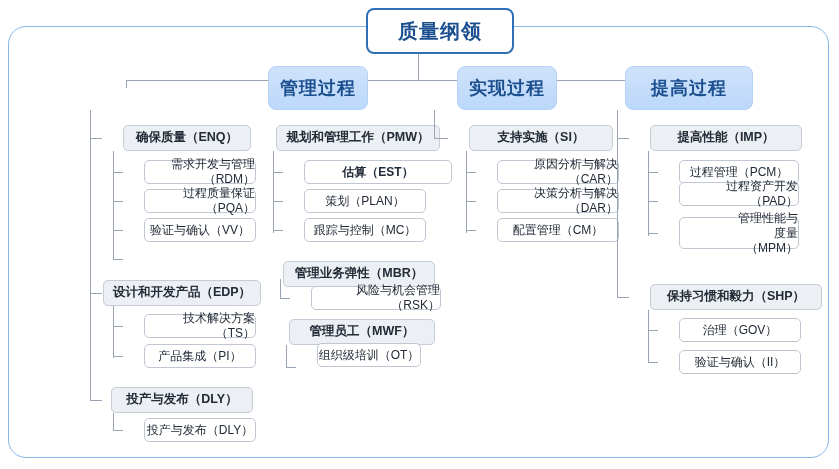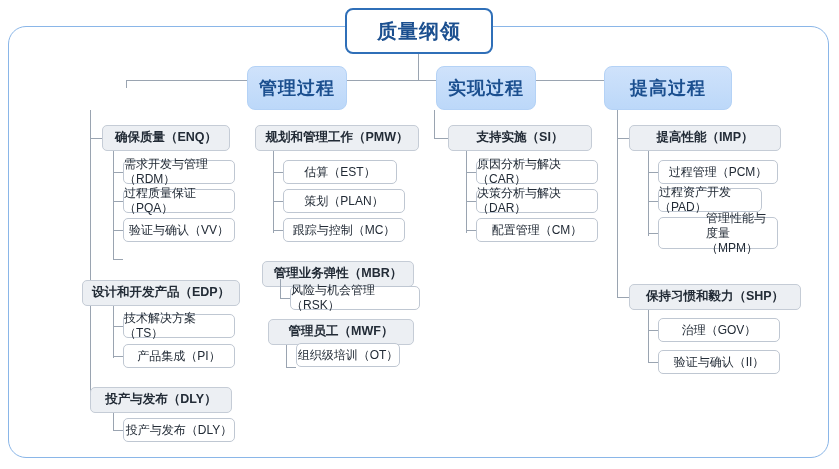--- a/index.html
+++ b/index.html
@@ -15,21 +15,21 @@
     position:absolute;left:8px;top:26px;width:821px;height:432px;
     border:1.5px solid #8ab6e8;border-radius:18px;
     background:#ffffff;
     box-sizing:border-box;
   }
 
   
   .node{
     position:absolute;box-sizing:border-box;
     display:flex;align-items:center;justify-content:center;
-    text-align:left;line-height:1.25;
+    text-align:right;line-height:1.25;margin-left:21px;
   }
 
   
   .root-title{
     width:148px;height:46px;left:345px;top:8px;
     background:#ffffff;border:2px solid #2f6fb8;border-radius:8px;
     color:#1b4f8f;font-size:20px;font-weight:bold;letter-spacing:1px;
     z-index:5;
   }
 
@@ -113,21 +113,21 @@
   <div class="ln v" style="left:113px;top:413px;height:17px;"></div>
   <div class="ln h" style="left:113px;top:430px;width:10px;"></div>
   <div class="node l3" style="left:123px;top:418px;width:112px;">投产与发布（DLY）</div>
 
   <div class="node l1" style="left:247px;top:66px;width:100px;">管理过程</div>
 
   <div class="node l2" style="left:255px;top:125px;width:164px;">规划和管理工作（PMW）</div>
   <div class="ln v" style="left:273px;top:151px;height:82px;"></div>
 
   <div class="ln h" style="left:273px;top:172px;width:10px;"></div>
-  <div class="node l3" style="left:283px;top:160px;width:114px;">估算（EST）</div>
+  <div class="node l3" style="left:283px;top:160px;width:148px;font-weight:bold;">估算（EST）</div>
 
   <div class="ln h" style="left:273px;top:201px;width:10px;"></div>
   <div class="node l3" style="left:283px;top:189px;width:122px;">策划（PLAN）</div>
 
   <div class="ln h" style="left:273px;top:230px;width:10px;"></div>
   <div class="node l3" style="left:283px;top:218px;width:122px;">跟踪与控制（MC）</div>
 
   <div class="node l2" style="left:262px;top:261px;width:152px;">管理业务弹性（MBR）</div>
   <div class="ln v" style="left:280px;top:279px;height:19px;"></div>
   <div class="ln h" style="left:280px;top:298px;width:10px;"></div>
@@ -159,21 +159,21 @@
   <div class="ln v" style="left:617px;top:110px;height:187px;"></div>
 
   <div class="ln h" style="left:617px;top:138px;width:12px;"></div>
   <div class="node l2" style="left:629px;top:125px;width:152px;">提高性能（IMP）</div>
   <div class="ln v" style="left:648px;top:151px;height:85px;"></div>
 
   <div class="ln h" style="left:648px;top:172px;width:10px;"></div>
   <div class="node l3" style="left:658px;top:160px;width:120px;">过程管理（PCM）</div>
 
   <div class="ln h" style="left:648px;top:201px;width:10px;"></div>
-  <div class="node l3" style="left:658px;top:188px;width:104px;">过程资产开发（PAD）</div>
+  <div class="node l3" style="left:658px;top:182px;width:120px;">过程资产开发（PAD）</div>
 
   <div class="ln h" style="left:648px;top:233px;width:10px;"></div>
   <div class="node l3 tall" style="left:658px;top:217px;width:120px;">管理性能与度量（MPM）</div>
 
   <div class="ln h" style="left:617px;top:297px;width:12px;"></div>
   <div class="node l2" style="left:629px;top:284px;width:172px;">保持习惯和毅力（SHP）</div>
   <div class="ln v" style="left:648px;top:310px;height:52px;"></div>
 
   <div class="ln h" style="left:648px;top:330px;width:10px;"></div>
   <div class="node l3" style="left:658px;top:318px;width:122px;">治理（GOV）</div>

